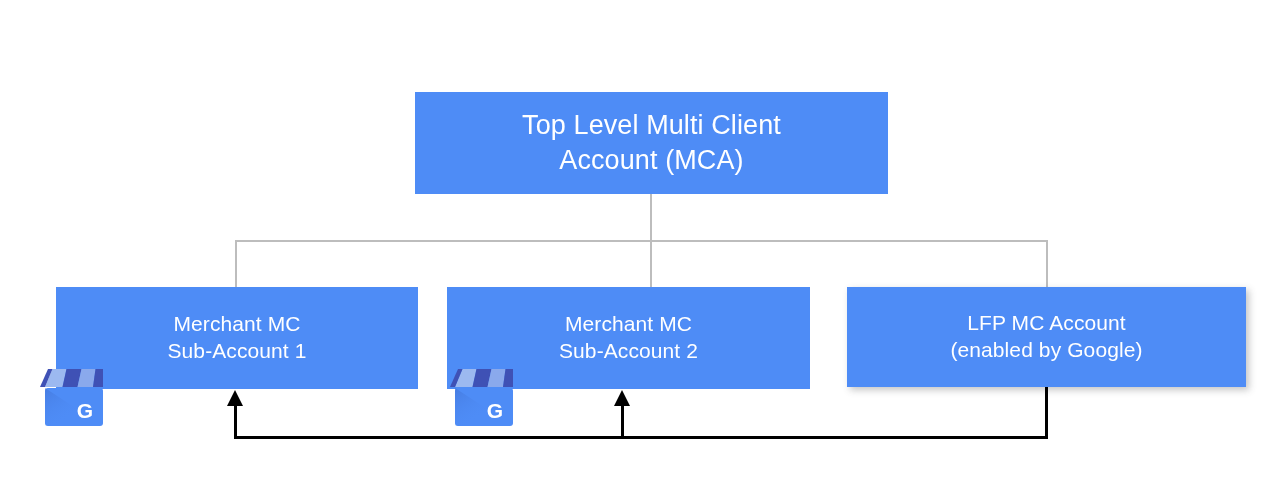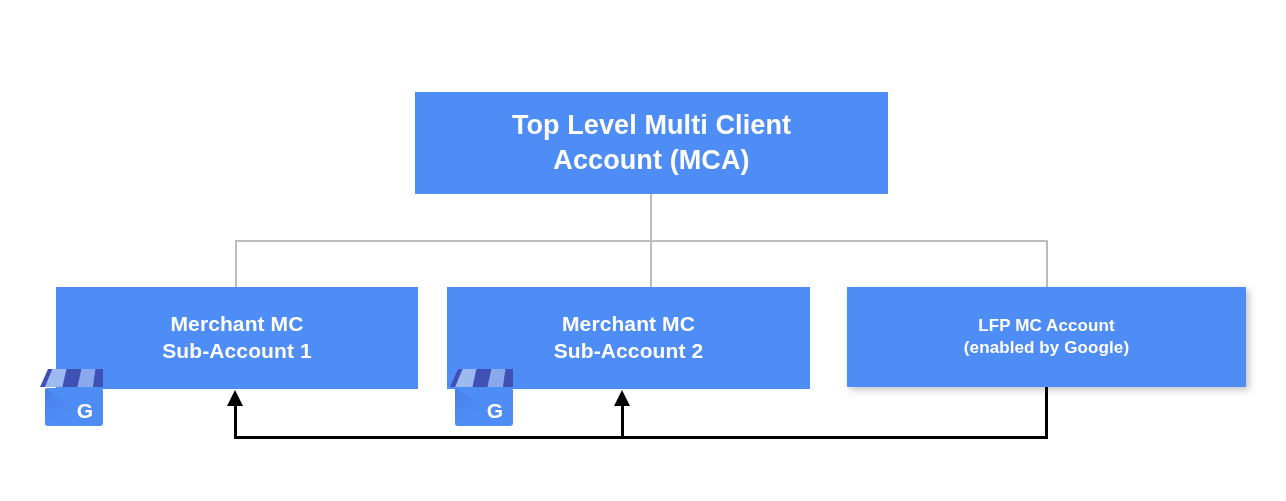--- a/index.html
+++ b/index.html
@@ -31,21 +31,20 @@
     justify-content: center;
     text-align: center;
     line-height: 1.28;
     letter-spacing: 0.1px;
     z-index: 4;
   }
   .node .node-label {
     display: block;
     white-space: pre-line;
     padding: 0 10px;
-    font-weight: bold;
   }
 
   .node-top {
     left: 415px;
     top: 92px;
     width: 473px;
     height: 102px;
     font-size: 27px;
   }
   .node-sub1 {
@@ -60,21 +59,21 @@
     top: 287px;
     width: 363px;
     height: 102px;
     font-size: 21px;
   }
   .node-lfp {
     left: 847px;
     top: 287px;
     width: 399px;
     height: 100px;
-    font-size: 17px;
+    font-size: 21px;
     box-shadow: 3px 3px 7px rgba(60, 64, 67, 0.30);
   }
 
   
   .conn {
     position: absolute;
     background: #bdbdbd;
     z-index: 1;
   }
   .conn-stem-top   { left: 650px; top: 194px; width: 2px;   height: 48px; }

